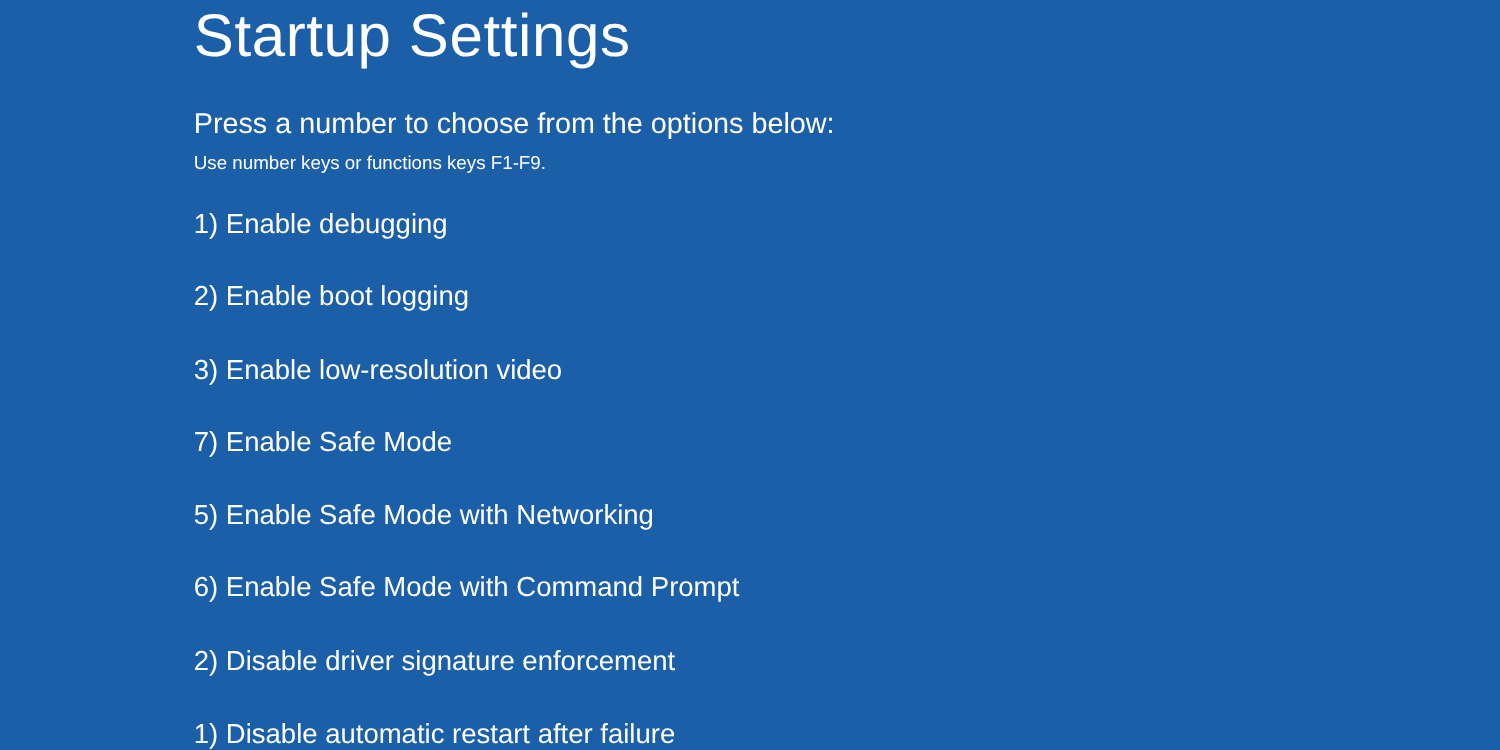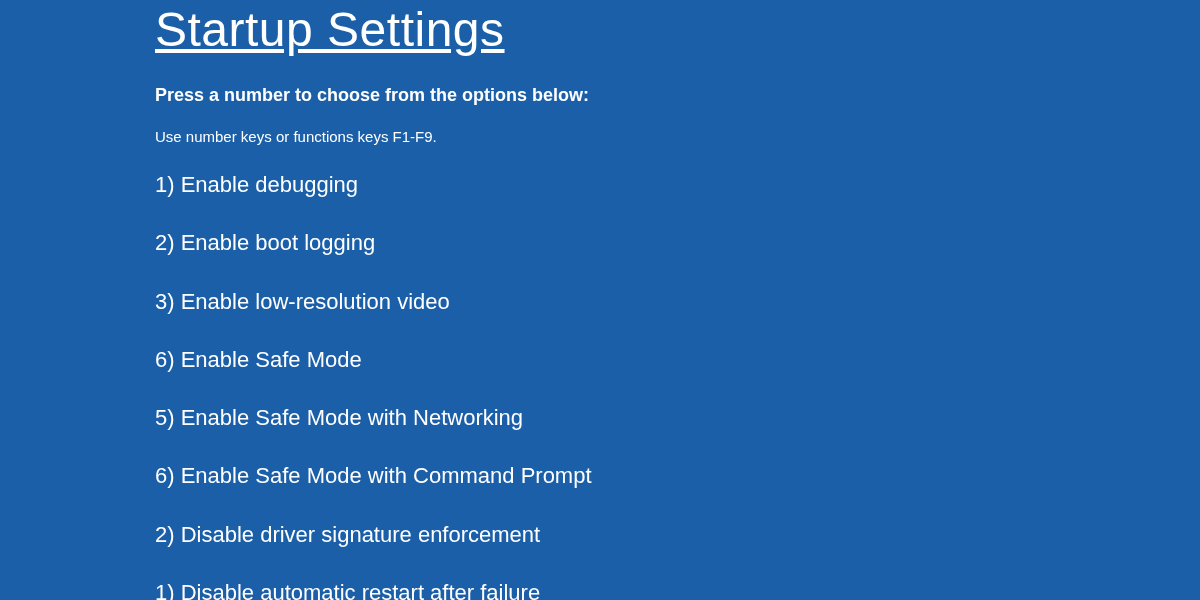--- a/index.html
+++ b/index.html
@@ -15,26 +15,25 @@
       color: #ffffff;
       overflow: hidden;
       padding-left: 155px;
       padding-top: 2px;
     }
     .page-title {
       font-size: 48px;
       font-weight: 300;
       letter-spacing: 0.5px;
       margin-bottom: 28px;
-      text-decoration: underline;
     }
     .instruction {
-      font-size: 18px;
-      font-weight: 700;
-      margin-bottom: 22px;
+      font-size: 23px;
+      font-weight: 400;
+      margin-bottom: 10px;
     }
     .hint {
       font-size: 15px;
       font-weight: 300;
     }
     .option-list {
       list-style: none;
     }
     .option-item {
       font-size: 22px;
@@ -49,18 +48,18 @@
 <h1 class="page-title">Startup Settings</h1>
 
 <p class="instruction">Press a number to choose from the options below:</p>
 
 <p class="hint">Use number keys or functions keys F1-F9.</p>
 
 <ul class="option-list">
   <li class="option-item">1) Enable debugging</li>
   <li class="option-item">2) Enable boot logging</li>
   <li class="option-item">3) Enable low-resolution video</li>
-  <li class="option-item">6) Enable Safe Mode</li>
+  <li class="option-item">7) Enable Safe Mode</li>
   <li class="option-item">5) Enable Safe Mode with Networking</li>
   <li class="option-item">6) Enable Safe Mode with Command Prompt</li>
   <li class="option-item">2) Disable driver signature enforcement</li>
   <li class="option-item">1) Disable automatic restart after failure</li>
 </ul>
 
 </body></html>

